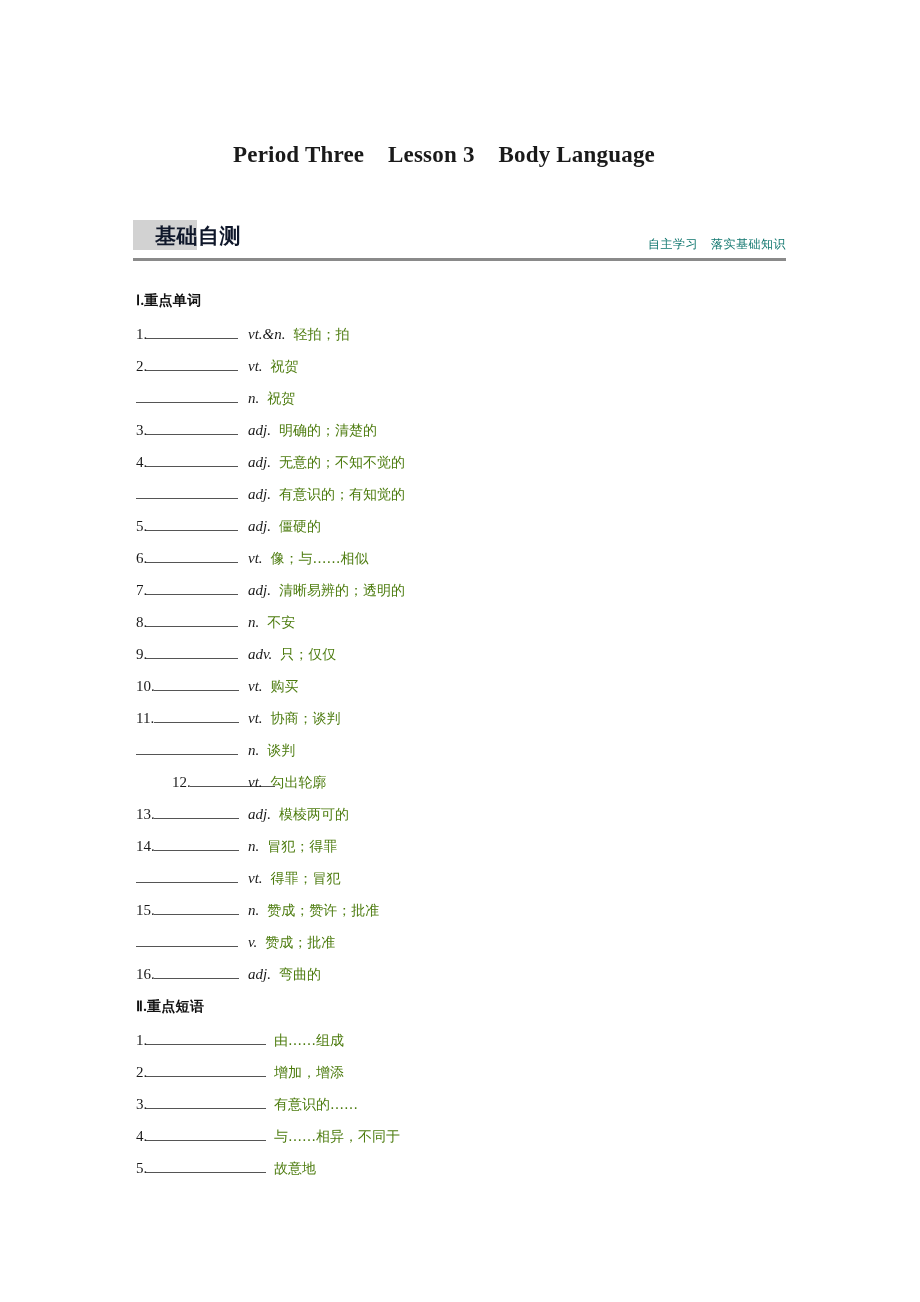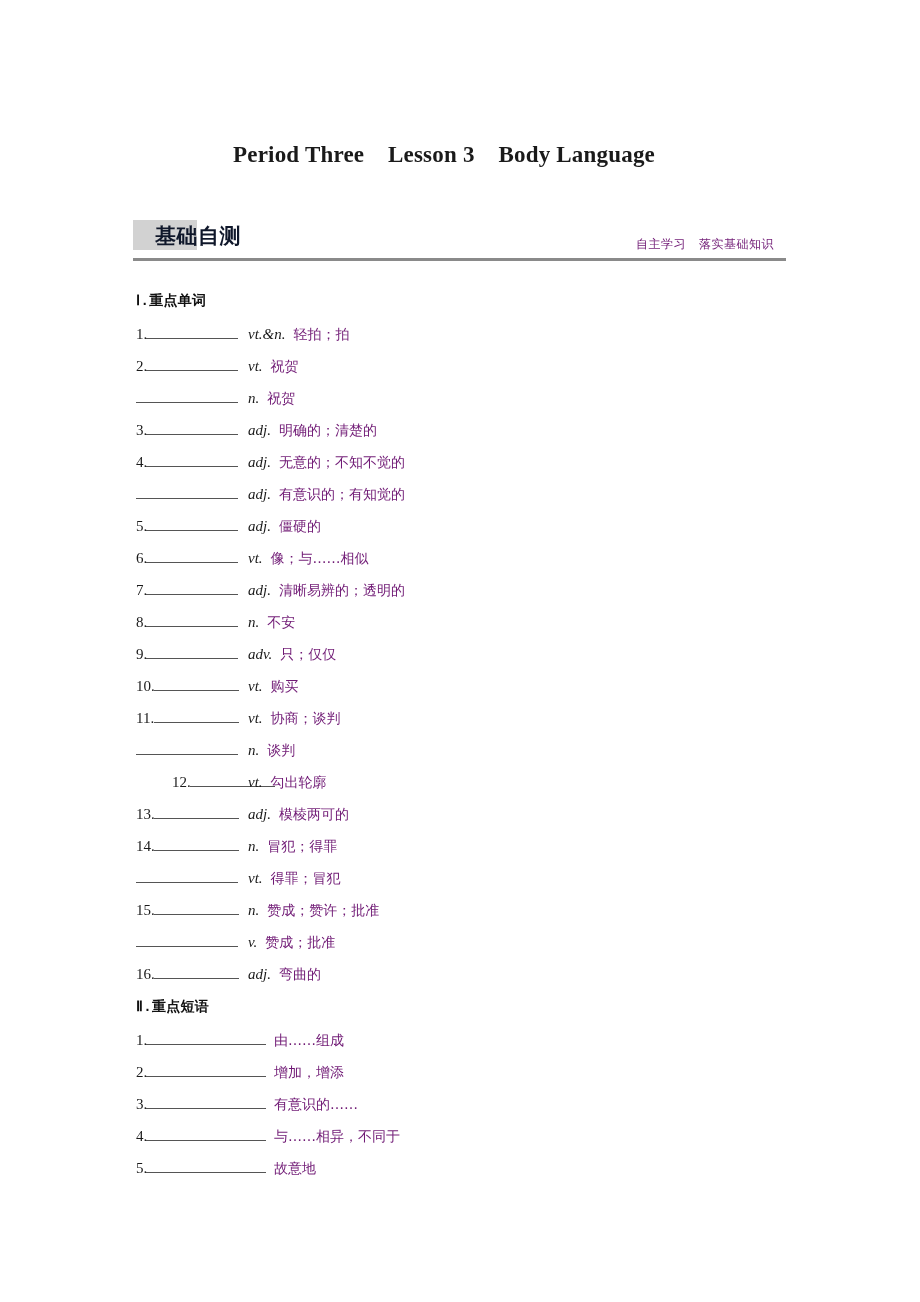--- a/index.html
+++ b/index.html
@@ -57,24 +57,24 @@
     left: 22px;
     top: 6px;
     font-size: 21px;
     font-weight: bold;
     font-family: "DejaVu Sans", "Liberation Sans", sans-serif;
     color: #0f172a;
     letter-spacing: 0.5px;
   }
   .banner-sub {
     position: absolute;
-    right: 12px;
+    right: 0px;
     top: 20px;
     font-size: 12px;
-    color: #701a75;
+    color: #0f766e;
     font-family: "DejaVu Sans", "Liberation Sans", sans-serif;
     letter-spacing: 0.5px;
     white-space: pre;
   }
   .banner-rule {
     position: absolute;
     left: 0px;
     top: 42px;
     width: 653px;
     height: 3px;
@@ -85,21 +85,21 @@
   .content {
     position: absolute;
     left: 136px;
     top: 290px;
     width: 660px;
   }
 
   .section-head {
     font-size: 14px;
     font-weight: bold;
-    font-family: Liberation Mono, monospace;
+    font-family: Liberation Serif, serif;
     color: #111111;
     letter-spacing: 0.3px;
     margin: 0 0 6px 0;
     height: 22px;
     line-height: 22px;
   }
   .section-head.second {
     margin-top: 6px;
   }
 
@@ -152,21 +152,21 @@
   }
 
   .pos {
     font-style: italic;
     font-family: "Liberation Serif", "DejaVu Serif", serif;
     font-size: 15px;
   }
   .gloss {
     font-family: "DejaVu Sans", "Liberation Sans", sans-serif;
     font-size: 14px;
-    color: #701a75;
+    color: #4d7c0f;
     padding-left: 8px;
   }
 
   
   .sec2 .entry .lead {
     display: inline-block;
     vertical-align: baseline;
   }
   .sec2 .entry .lead .blank {
     width: 120px;

